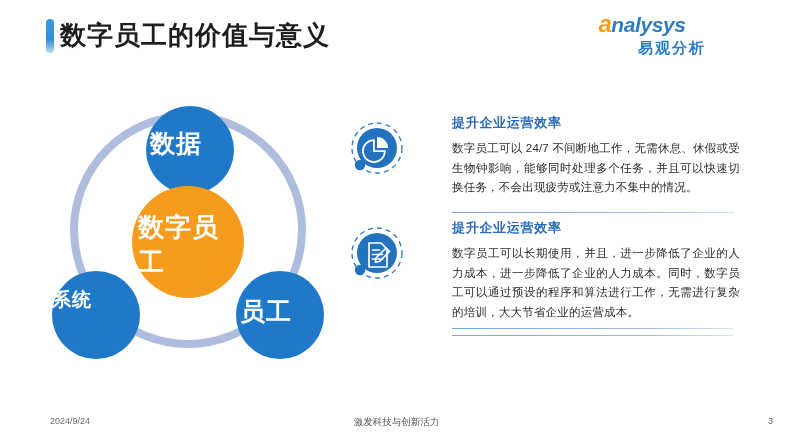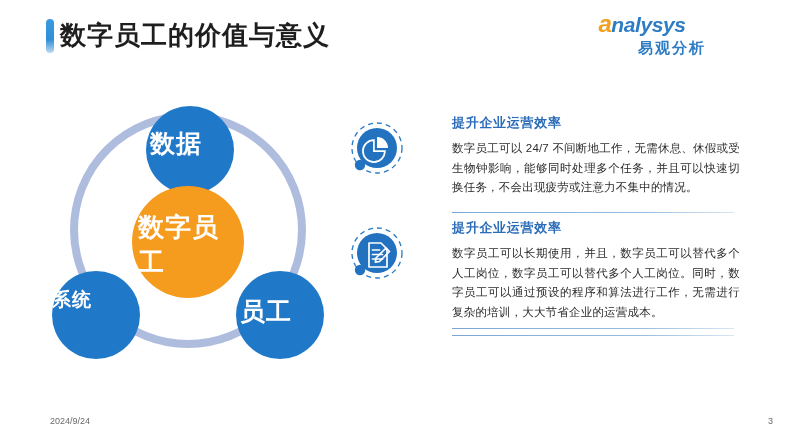--- a/index.html
+++ b/index.html
@@ -229,27 +229,28 @@
           <g fill="none" stroke="#ffffff" stroke-width="1.7" stroke-linejoin="round" stroke-linecap="round">
             <path d="M25 20 h12 l6 6 v18 h-18 z"></path>
             <path d="M28.5 27 h7"></path>
             <path d="M28.5 31.5 h10"></path>
             <path d="M28.5 36 h10"></path>
             <path d="M42 25 l3.5 3.5 -10 10 -4.2 0.7 0.7 -4.2 z"></path>
           </g>
         </svg>
       </div>
       <div class="block-title">提升企业运营效率</div>
-      <div class="block-body">数字员工可以长期使用，并且，数字员工可以替代多个人工岗位，数字员工可以替代多个人工岗位。同时，数字员工可以通过预设的程序和算法进行工作，无需进行复杂的培训，大大节省企业的运营成本。</div>
+      <div class="block-body">数字员工可以长期使用，并且，进一步降低了企业的人力成本，进一步降低了企业的人力成本。同时，数字员工可以通过预设的程序和算法进行工作，无需进行复杂的培训，大大节省企业的运营成本。</div>
     </div>
 
     <div class="divider"></div>
 
 
     <div class="divider"></div>
   </div>
 
   <div class="footer">
     <div class="footer-date">2024/9/24</div>
+    <div class="footer-center">激发科技与创新活力</div>
     <div class="footer-page">3</div>
   </div>
 
 </div>
 
 </body></html>

